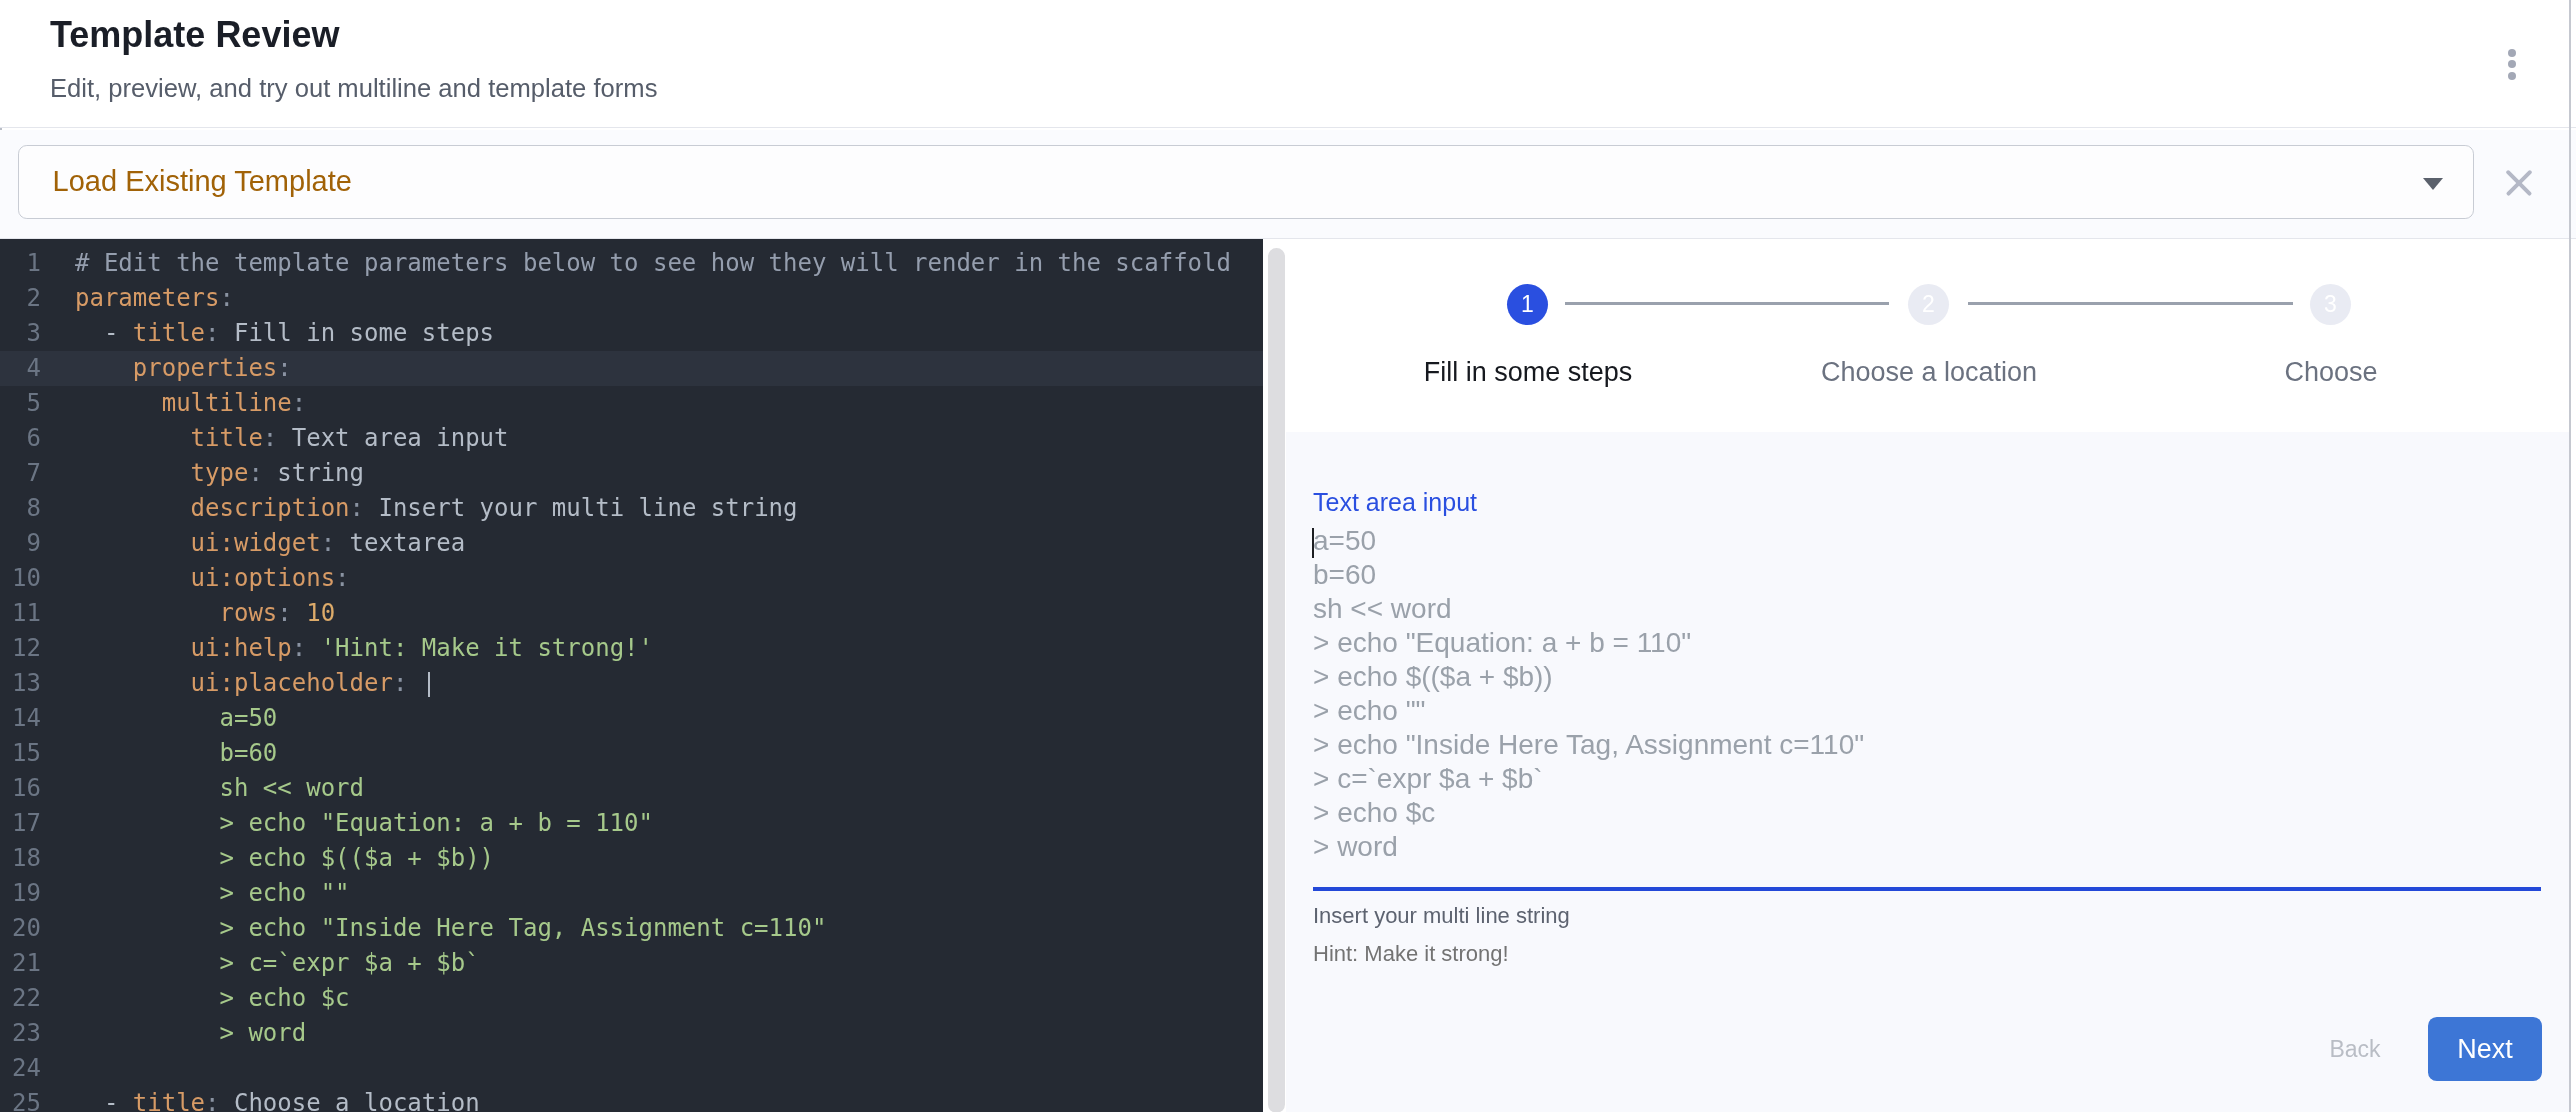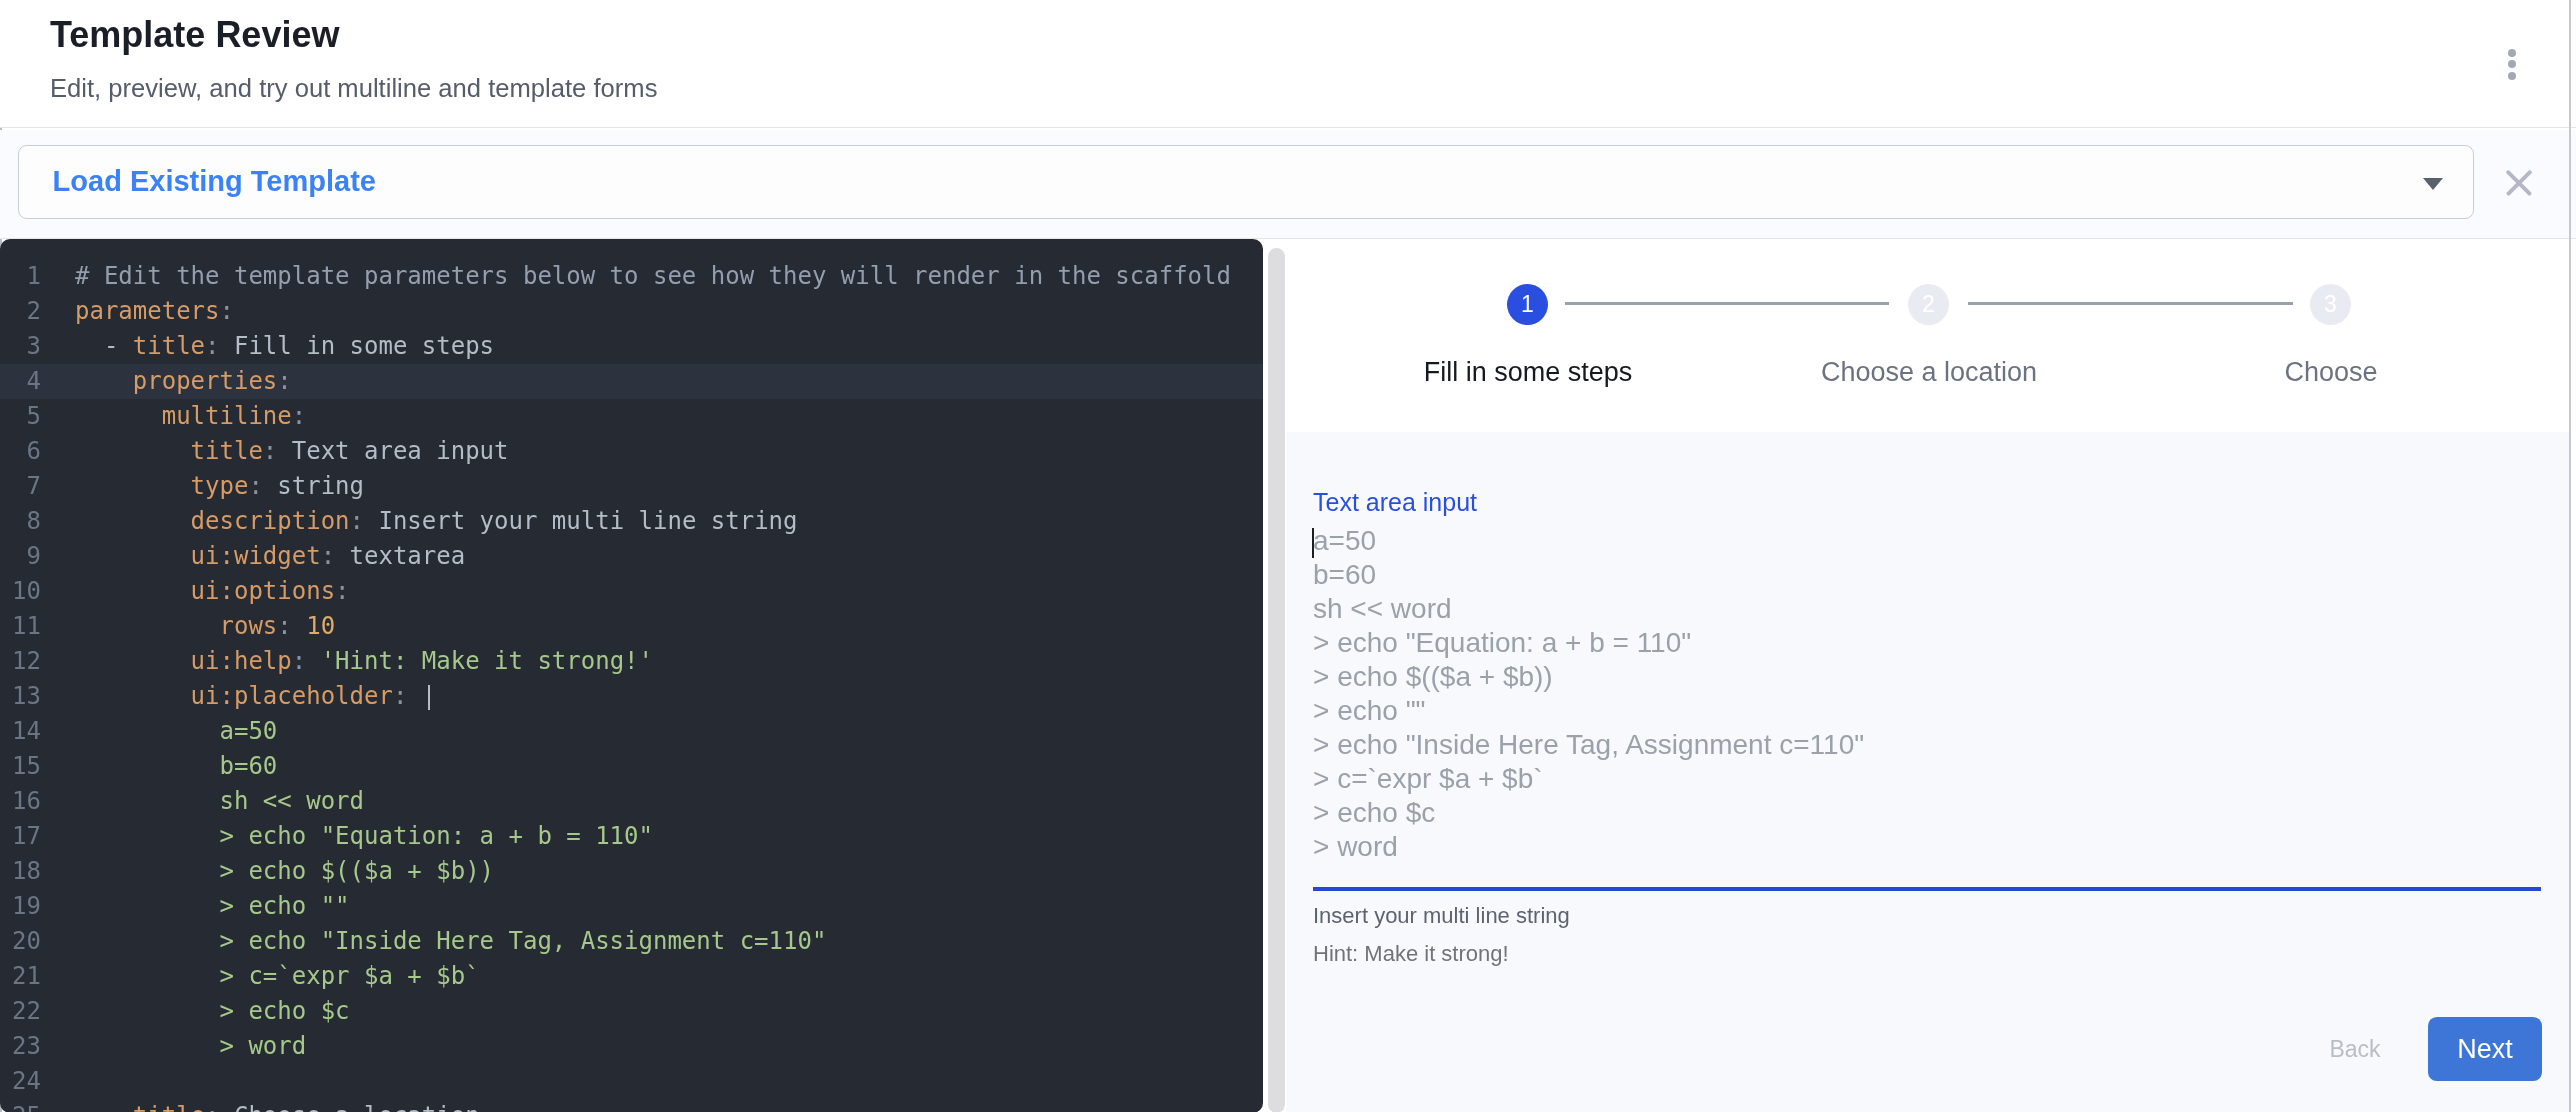--- a/index.html
+++ b/index.html
@@ -20,34 +20,34 @@
            display:flex; flex-direction:column; align-items:center; justify-content:center; gap:3.5px;
            background:none; border:none; }
   .kebab i { width:8px; height:8px; border-radius:50%; background:#a3a8b6; display:block; }
 
   
   .loader { position:absolute; left:0; top:130px; width:2576px; height:109px; background:#fafbfe;
             border-bottom:1.8px solid #e4e6ec; }
   .select { position:absolute; left:17.6px; top:15px; width:2456px; height:74px; background:#fdfdfe;
             border:1.8px solid #c8ccd4; border-radius:8.8px; cursor:pointer; }
   .select-txt { position:absolute; left:34px; top:0; height:71px; line-height:71px;
-                font-size:29px; color:#3b82f6;font-weight:bold; }
+                font-size:29px; color:#a16207; }
   .select-caret { position:absolute; right:30px; top:32px; width:0; height:0;
                   border-left:10.6px solid transparent; border-right:10.6px solid transparent;
                   border-top:12.3px solid #5b616c; }
   .clear-x { position:absolute; left:2498px; top:32px; width:41px; height:41px; background:none; border:none; cursor:pointer; }
   .clear-x i { position:absolute; left:3.5px; top:18.5px; width:34px; height:3.5px; background:#b4b8c6; border-radius:1.8px; }
   .clear-x i:nth-child(1){ transform:rotate(45deg); }
   .clear-x i:nth-child(2){ transform:rotate(-45deg); }
 
   
   .editor { position:absolute; left:0; top:239px; width:1263px; height:874px;
             background:#252a33; overflow:hidden; cursor:text;
             font-family:"DejaVu Sans Mono", monospace; font-size:24px; line-height:35px;
-            padding-top:20px; white-space:pre;border-radius:10px; }
+            padding-top:7px; white-space:pre; }
   .ed-line { height:35px; }
   .ed-line.hl { background:#2d333e; }
   .num  { display:inline-block; width:41px; text-align:right; color:#6b7584; }
   .code { margin-left:34px; }
   .tk-c { color:#959eae; }
   .tk-k { color:#d79b66; }
   .tk-v { color:#b4bcc7; }
   .tk-p { color:#8a93a2; }
   .tk-g { color:#a6c98b; }
   .tk-n { color:#ddab6a; }

